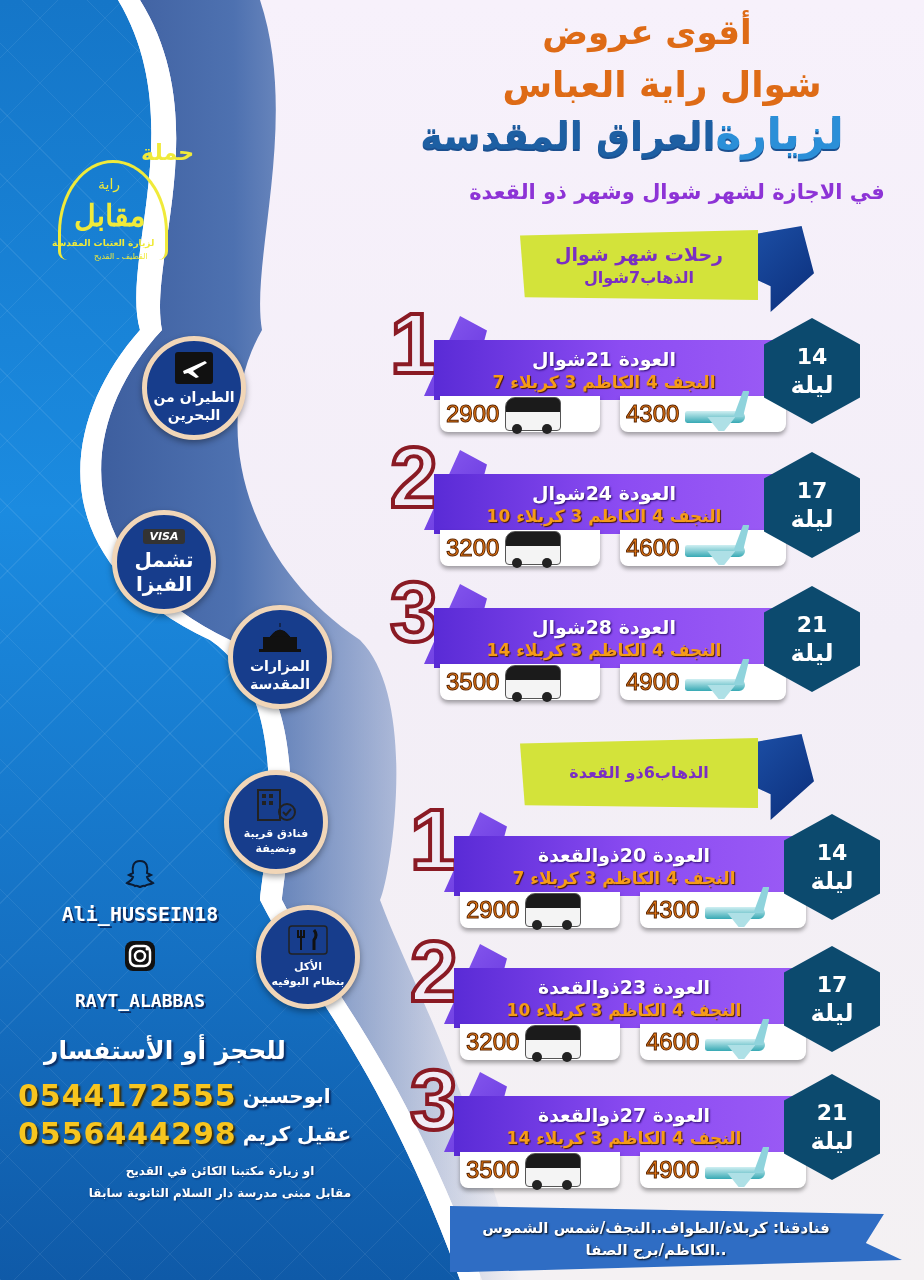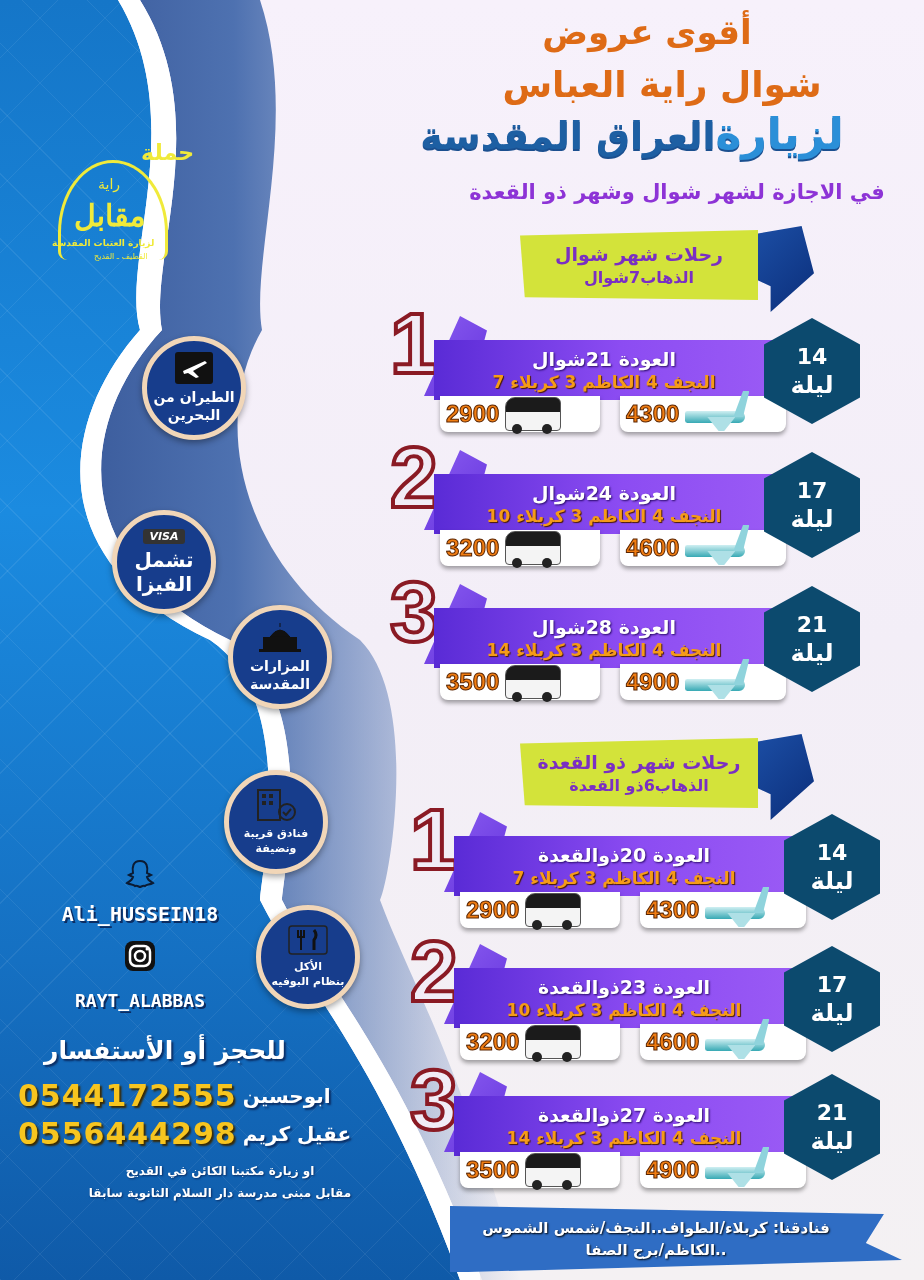--- a/index.html
+++ b/index.html
@@ -103,21 +103,21 @@
     direction: rtl; text-align: center;
     display: flex; flex-direction: column; justify-content: center;
   }
   .trip .ret { color: #fff; font-size: 19px; font-weight: bold; line-height: 24px; text-shadow: 1px 1px 2px #2b0b6a; }
   .trip .route { color: #f59b18; font-size: 17px; font-weight: bold; line-height: 22px; text-shadow: 1px 1px 1px #4a1a00; }
   .trip .price {
     position: absolute; top: 92px; height: 36px; background: #fff;
     border-radius: 0 0 8px 8px; box-shadow: 0 3px 4px rgba(0,0,0,0.35);
     display: flex; align-items: center; gap: 6px; padding: 0 6px;
   }
-  .trip .price .val { color: #f07d12; font-size: 24px; font-weight: bold; -webkit-text-stroke: 1px #5a2400; font-family: "Liberation Sans", sans-serif; }
+  .trip .price .val { color: #f07d12; font-size: 24px; font-weight: normal; -webkit-text-stroke: 1px #5a2400; font-family: "Liberation Sans", sans-serif; }
   .trip .price.bus { left: 56px; width: 160px; }
   .trip .price.plane { left: 236px; width: 166px; }
   .bus-ic { width: 56px; height: 34px; background: linear-gradient(180deg, #1b1b1b 0 45%, #f4f4f4 45% 100%); border-radius: 10px 6px 4px 4px; position: relative; border: 1px solid #555; }
   .bus-ic::after { content: ""; position: absolute; left: 6px; bottom: -4px; width: 10px; height: 10px; border-radius: 50%; background: #222; box-shadow: 30px 0 0 #222; }
   .plane-ic { width: 64px; height: 30px; position: relative; }
   .plane-ic .body { position: absolute; left: 0; top: 12px; width: 60px; height: 12px; background: linear-gradient(180deg, #cfeff2, #37a9b4); border-radius: 8px 20px 20px 8px; }
   .plane-ic .tail { position: absolute; right: 0; top: -8px; width: 16px; height: 26px; background: #8fd3dc; clip-path: polygon(60% 0, 100% 0, 60% 100%, 0 100%); }
   .plane-ic .wing { position: absolute; left: 22px; top: 18px; width: 28px; height: 14px; background: #aee0e6; clip-path: polygon(0 0, 100% 0, 60% 100%, 40% 100%); }
   .trip .hex {
     position: absolute; left: 380px; top: 14px; width: 96px; height: 106px;
@@ -327,21 +327,20 @@
     </div>
   <div class="hex">
       <span class="n">21</span>
       <span class="lbl">ليلة</span>
     </div>
 </div>
 
 <div class="month-banner" style="top:734px;">
   <div class="ribbon"></div>
   <div class="box">
-    <span class="l1">رحلات شهر ذو القعدة</span>
     <span class="l2">الذهاب6ذو القعدة</span>
   </div>
 </div>
 
 <div class="trip" style="top:800px; left:404px;">
   <div class="flag"></div>
   <div class="num">1</div>
   <div class="bar">
       <span class="ret">العودة 20ذوالقعدة</span>
       <span class="route">النجف 4 الكاظم 3 كربلاء 7</span>

